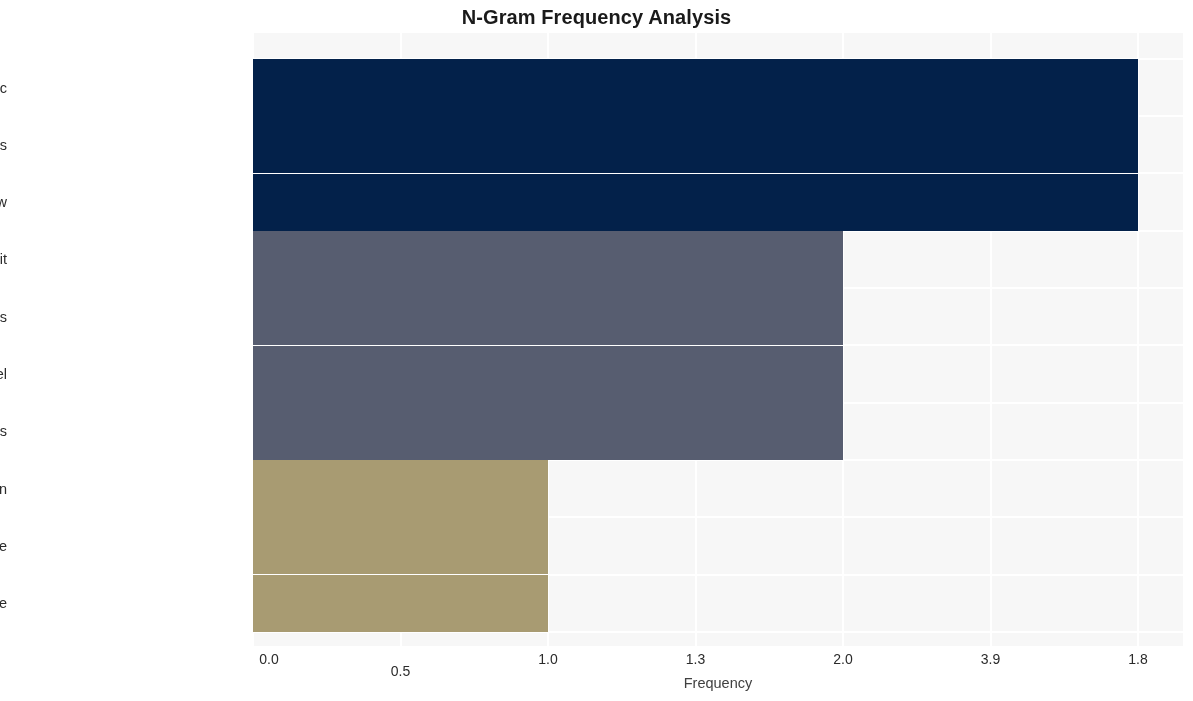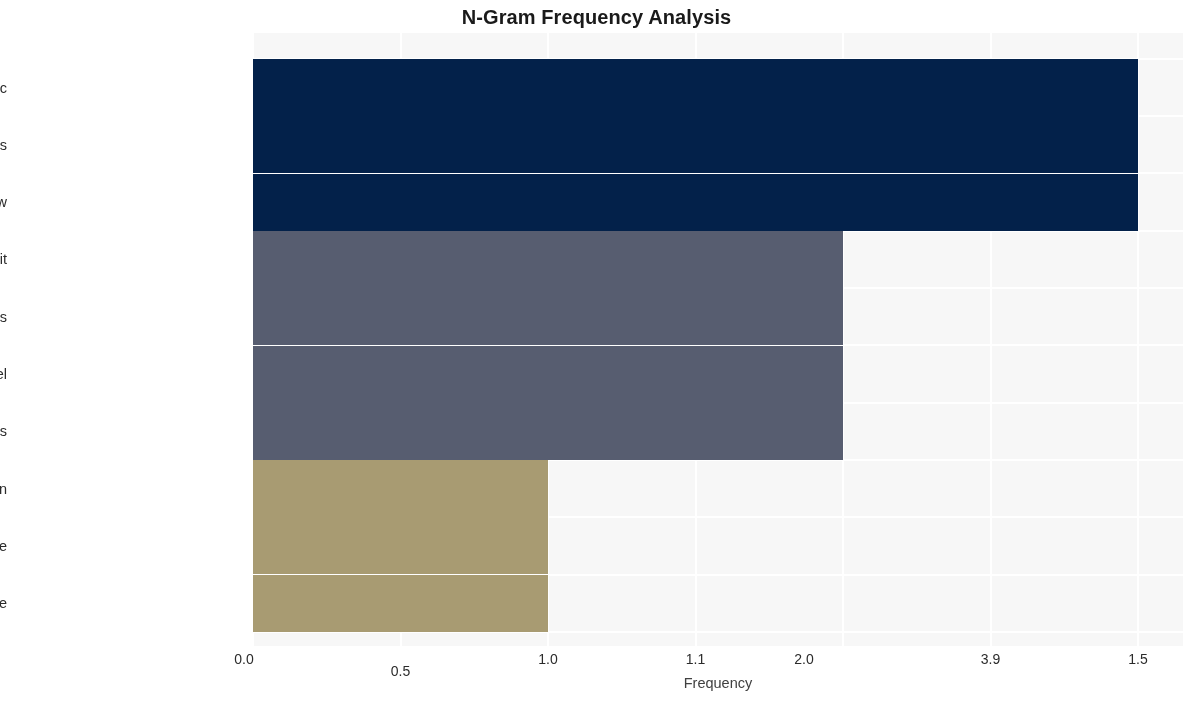--- a/index.html
+++ b/index.html
@@ -148,24 +148,24 @@
       <div class="ytick" style="top: 195.1px;">linux kernel flaw</div>
       <div class="ytick" style="top: 252.4px;">proof concept exploit</div>
       <div class="ytick" style="top: 309.7px;">long term consequences</div>
       <div class="ytick" style="top: 367px;">bug linux kernel</div>
       <div class="ytick" style="top: 424.3px;">infosec professionals sysadmins</div>
       <div class="ytick" style="top: 481.6px;">hash world open</div>
       <div class="ytick" style="top: 538.9px;">world open source</div>
       <div class="ytick" style="top: 596.2px;">open source software</div>
     </div>
   <div id="xtick-layer">
-      <div class="xtick" style="left: 244px;">0.0</div>
+      <div class="xtick" style="left: 269px;">0.0</div>
       <div class="xtick" style="left: 400.5px; margin-top: 12px;">0.5</div>
       <div class="xtick" style="left: 548px;">1.0</div>
-      <div class="xtick" style="left: 695.5px;">1.1</div>
-      <div class="xtick" style="left: 804px;">2.0</div>
+      <div class="xtick" style="left: 695.5px;">1.3</div>
+      <div class="xtick" style="left: 843px;">2.0</div>
       <div class="xtick" style="left: 990.5px;">3.9</div>
-      <div class="xtick" style="left: 1138px;">1.5</div>
+      <div class="xtick" style="left: 1138px;">1.8</div>
     </div>
 
   <div id="xlabel">Frequency</div>
 
 </div>
 
 </body></html>

